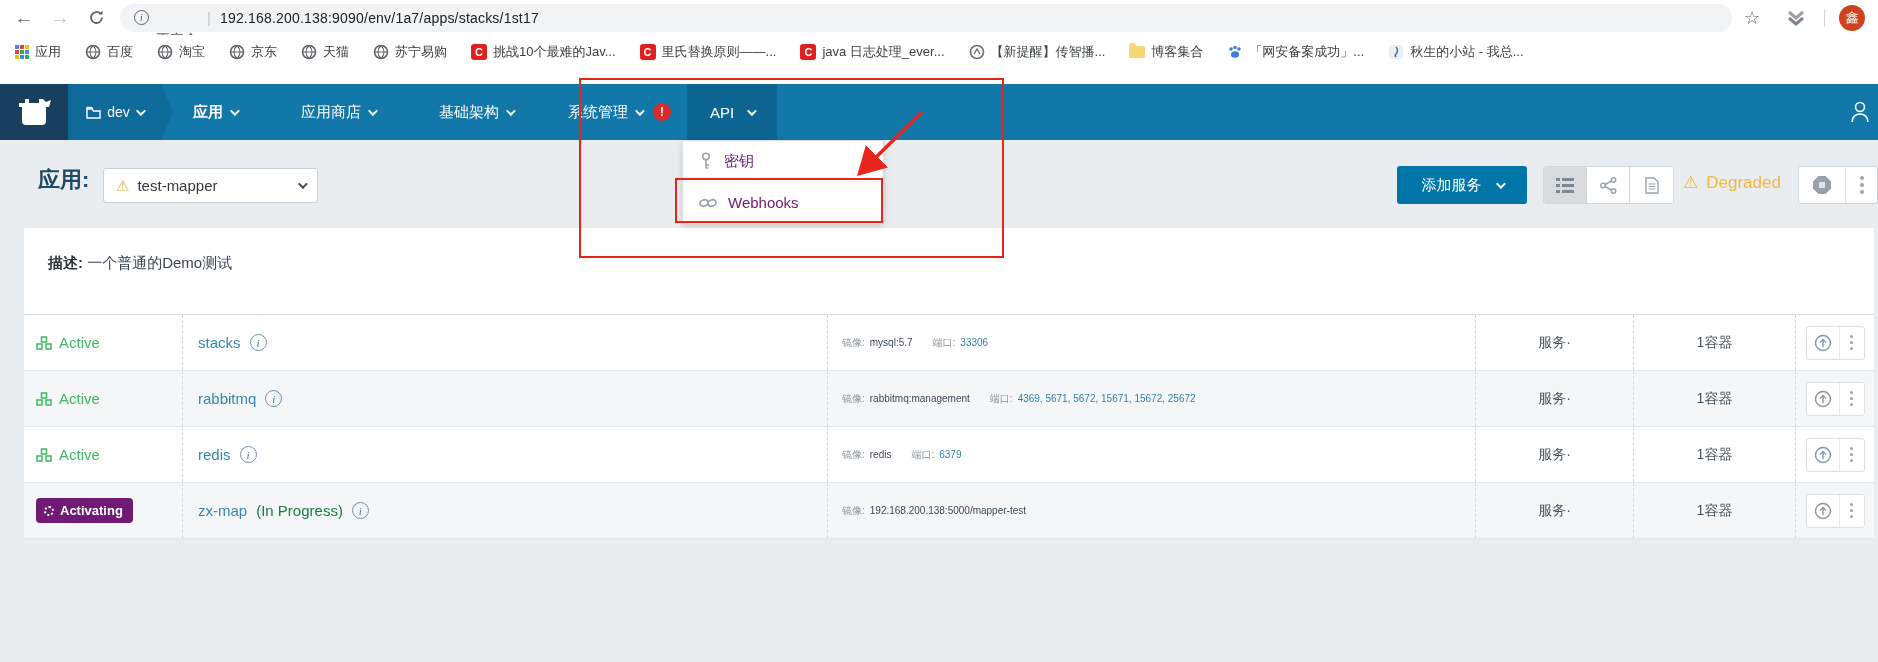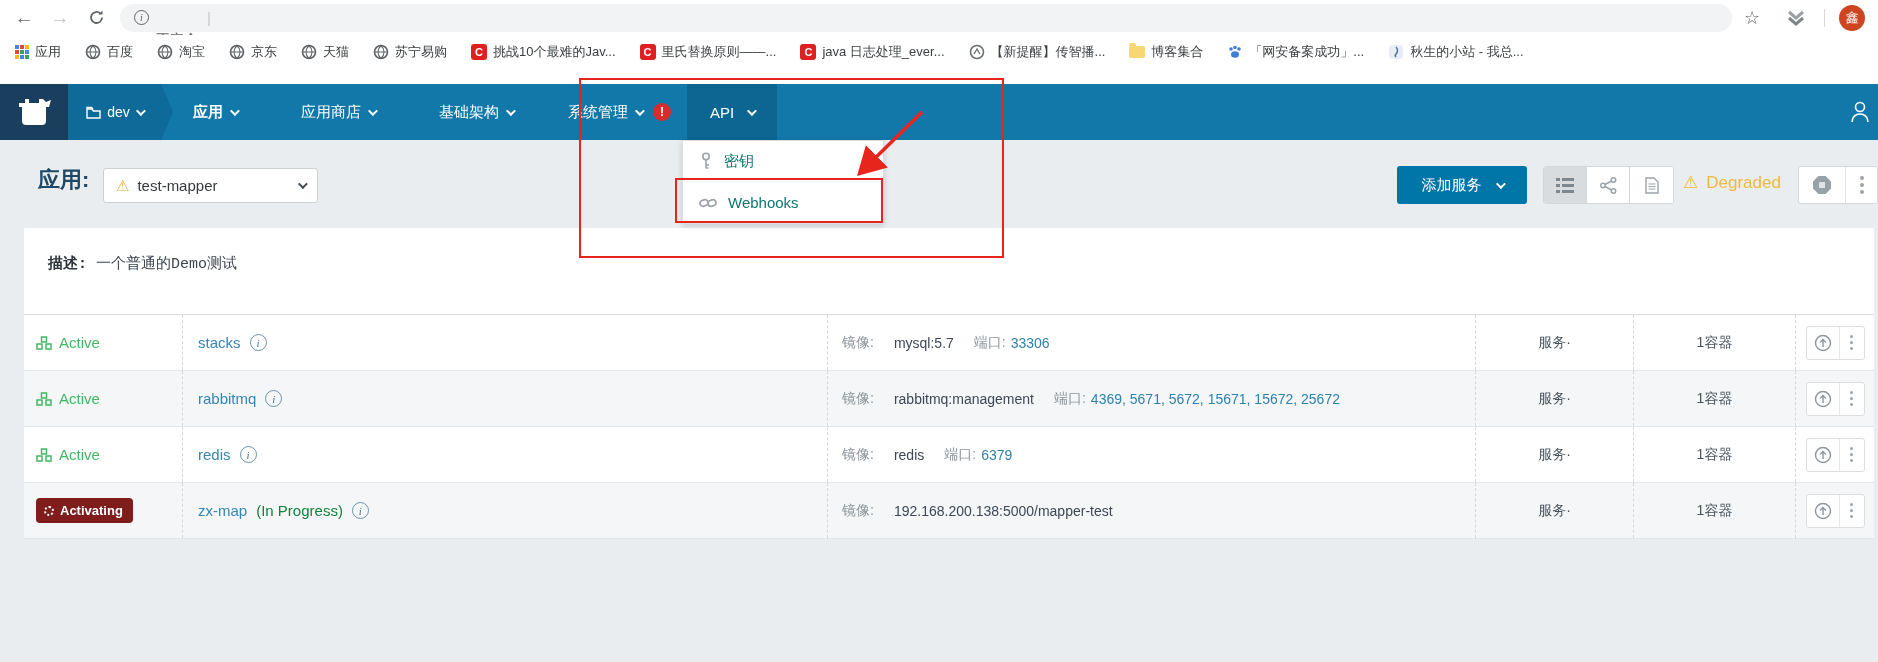--- a/index.html
+++ b/index.html
@@ -39,21 +39,21 @@
   .envblk::after { content:""; position:absolute; right:-12px; top:0; border-top:28px solid transparent; border-bottom:28px solid transparent; border-left:12px solid #0d6a99; z-index:2; }
   .nav-items { display:flex; align-items:center; margin-left:32px; }
   .nav-item { display:flex; align-items:center; gap:7px; font-size:15px; cursor:pointer; }
   .chev { width:7px; height:7px; border-right:2px solid currentColor; border-bottom:2px solid currentColor; transform:rotate(45deg) translateY(-2px); display:inline-block; }
   .badge-excl { width:18px; height:18px; border-radius:50%; background:#d92b2b; color:#fff; font-size:12px; font-weight:bold; display:flex; align-items:center; justify-content:center; margin-left:4px; }
   .api-tile { height:56px; width:90px; background:#0d6592; display:flex; align-items:center; justify-content:center; gap:13px; font-size:15px; cursor:pointer; }
   .nav-person { position:absolute; right:8px; top:16px; }
 
   
   .dropdown { position:absolute; left:682px; top:140px; width:202px; background:#ffffff; border:1px solid #dcdfe2; box-shadow:0 2px 6px rgba(0,0,0,.15); z-index:5; }
-  .dd-item { height:41px; display:flex; align-items:center; padding-left:16px; gap:11px; font-size:15px; color:#0f766e; cursor:pointer; border-bottom:1px solid #f0f2f3; }
+  .dd-item { height:41px; display:flex; align-items:center; padding-left:16px; gap:11px; font-size:15px; color:#701a75; cursor:pointer; border-bottom:1px solid #f0f2f3; }
 
   
   .page { position:absolute; left:0; top:140px; width:1620px; height:522px; background:#e9edef; }
   .pg-title { position:absolute; left:38px; top:25px; font-size:22px; font-weight:bold; color:#1f4866; }
   .stack-select { position:absolute; left:103px; top:28px; width:215px; height:35px; background:#fff; border:1px solid #ccd1d4; border-radius:3px; display:flex; align-items:center; padding:0 12px; gap:8px; font-size:15px; color:#33393e; cursor:pointer; }
   .warn-tri { color:#e9b13c; font-size:15px; }
   .stack-select .chev { margin-left:auto; color:#454b50; }
   .add-btn { position:absolute; left:1397px; top:26px; width:130px; height:38px; background:#0075a8; color:#fff; border:none; border-radius:3px; font-size:15px; display:flex; align-items:center; justify-content:center; gap:14px; cursor:pointer; font-family:inherit; }
   .viewgrp { position:absolute; left:1543px; top:26px; height:38px; display:flex; border:1px solid #d4d8da; border-radius:3px; background:#fff; overflow:hidden; }
   .viewbtn { width:43px; display:flex; align-items:center; justify-content:center; border-right:1px solid #d4d8da; cursor:pointer; background:#fff; }
@@ -63,41 +63,41 @@
   .rightgrp { position:absolute; left:1798px; top:26px; height:38px; display:flex; border:1px solid #d4d8da; border-radius:3px; background:#fff; }
   .rg-btn { width:47px; display:flex; align-items:center; justify-content:center; border-right:1px solid #e2e5e7; cursor:pointer; }
   .rg-btn:last-child { width:31px; border-right:none; }
   .octagon { width:18px; height:18px; background:#97a1a8; clip-path:polygon(30% 0,70% 0,100% 30%,100% 70%,70% 100%,30% 100%,0 70%,0 30%); position:relative; }
   .octagon::after { content:""; position:absolute; left:6px; top:6px; width:6px; height:6px; background:#dfe3e5; }
   .kebab { display:flex; flex-direction:column; gap:3px; }
   .kebab i { width:4px; height:4px; border-radius:50%; background:#9aa4ab; }
 
   
   .card { position:absolute; left:24px; top:88px; width:1850px; height:310px; background:#ffffff; }
-  .desc { padding:26px 0 0 24px; font-size:15px; color:#3c4450; height:86px;font-family:Liberation Mono, monospace; }
+  .desc { padding:26px 0 0 24px; font-size:15px; color:#3c4450; height:86px; }
   .desc b { color:#2b323c; }
   .table { border-top:1px solid #d9dde0; }
   .trow { display:flex; height:56px; border-bottom:1px solid #e3e7e9; align-items:center; }
   .trow:nth-child(even) { background:#f4f6f7; }
   .cell { height:100%; display:flex; align-items:center; }
   .cell + .cell { border-left:1px dashed #d3d8da; }
   .c-status { width:158px; padding-left:12px; gap:7px; }
   .c-name  { width:645px; padding-left:15px; gap:9px; }
-  .c-image { width:648px; padding-left:14px; font-size:14px;text-align:center; }
+  .c-image { width:648px; padding-left:14px; font-size:10px;text-align:center; }
   .c-svc   { width:158px; justify-content:center; font-size:14px; color:#46525c; }
   .c-cont  { width:162px; justify-content:center; font-size:14px; color:#46525c; }
   .c-act   { width:79px; justify-content:center; }
   .st-active { color:#40b861; font-size:15px; }
-  .badge-activating { background:#7f1d1d; color:#fff; font-size:13px; font-weight:bold; border-radius:4px; padding:5px 10px 5px 8px; display:flex; align-items:center; gap:6px; }
+  .badge-activating { background:#701a75; color:#fff; font-size:13px; font-weight:bold; border-radius:4px; padding:5px 10px 5px 8px; display:flex; align-items:center; gap:6px; }
   .spinner { width:10px; height:10px; border:2px dotted #fff; border-radius:50%; }
   .svc-link { color:#3585b5; font-size:15px; text-decoration:none; cursor:pointer; }
   .name-note { color:#15803d; font-size:15px; }
   .info-i { width:17px; height:17px; border:1.5px solid #6d93ad; border-radius:50%; color:#4a7697; font-size:11px; display:inline-flex; align-items:center; justify-content:center; font-family:"Liberation Serif", serif; font-style:italic; cursor:pointer; flex:none; }
   .lbl { color:#8d969c; }
-  .val { color:#3c4858; margin-left:20px; }
+  .val { color:#3c4858; margin-left:5px; }
   .lbl2 { margin-left:20px; }
   .ports { color:#2f81ad; margin-left:5px; }
   .act-group { display:flex; border:1px solid #dcdfe1; border-radius:3px; background:#fff; height:34px; }
   .act-btn { width:33px; display:flex; align-items:center; justify-content:center; border-right:1px solid #e6e9ea; cursor:pointer; }
   .act-btn:last-child { width:24px; border-right:none; }
   .act-btn .kebab i { width:3px; height:3px; }
 
   
   .anno { position:absolute; border:2px solid #e8251d; z-index:10; pointer-events:none; }
   #anno-box-main { left:579px; top:78px; width:425px; height:180px; }
@@ -115,20 +115,21 @@
   <span class="navbtn">
     <svg width="17" height="17" viewBox="0 0 17 17">
         <path d="M14 8.5a5.5 5.5 0 1 1-1.6-3.9" fill="none" stroke="#5f6368" stroke-width="1.8"></path>
         <path d="M14.5 1.5v4h-4z" fill="#5f6368"></path>
       </svg>
   </span>
   <div class="addr">
     <span class="info-circ">i</span>
     <span class="sec-text">不安全</span>
     <span class="addr-sep">|</span>
+    <span class="url-text">192.168.200.138:9090/env/1a7/apps/stacks/1st17</span>
   </div>
   <span class="star">☆</span>
   <span class="dl-chev">
     <svg width="20" height="16" viewBox="0 0 20 16">
         <path d="M3 2l7 6 7-6" fill="none" stroke="#9aa0a6" stroke-width="3"></path>
         <path d="M3 8l7 6 7-6" fill="none" stroke="#80868b" stroke-width="3"></path>
       </svg>
   </span>
   <span class="chrome-div"></span>
   <span class="avatar">鑫</span>

